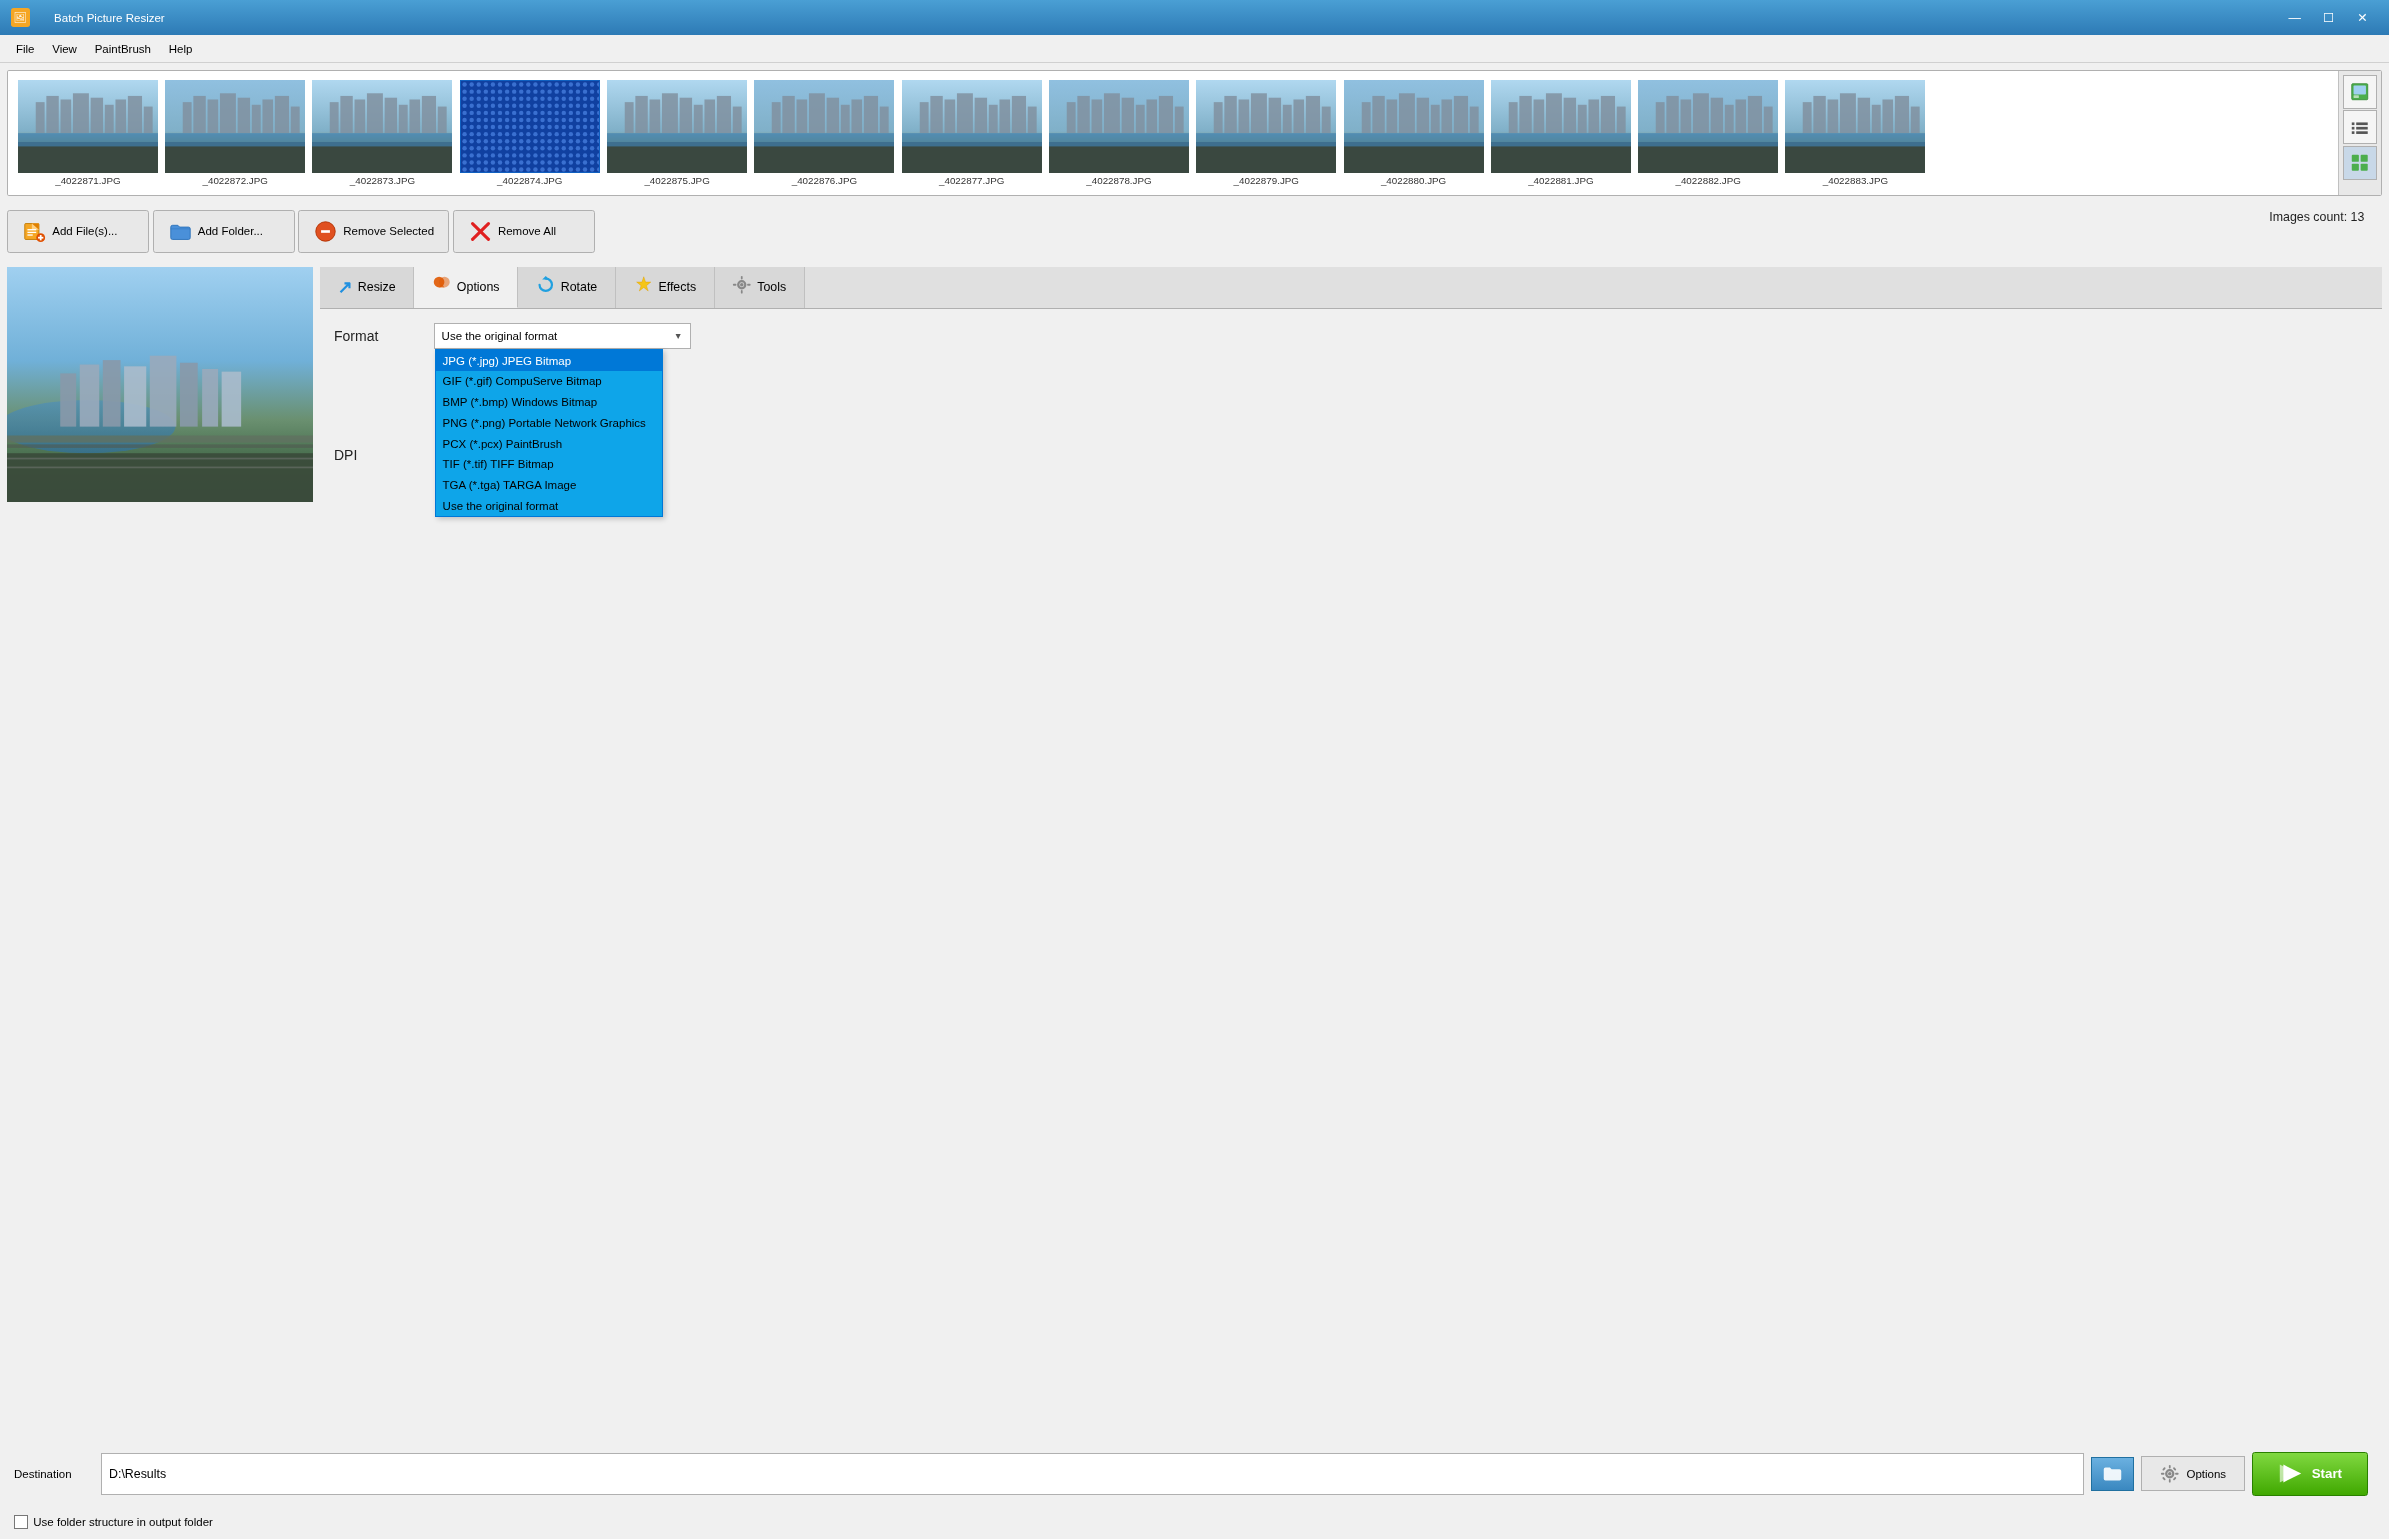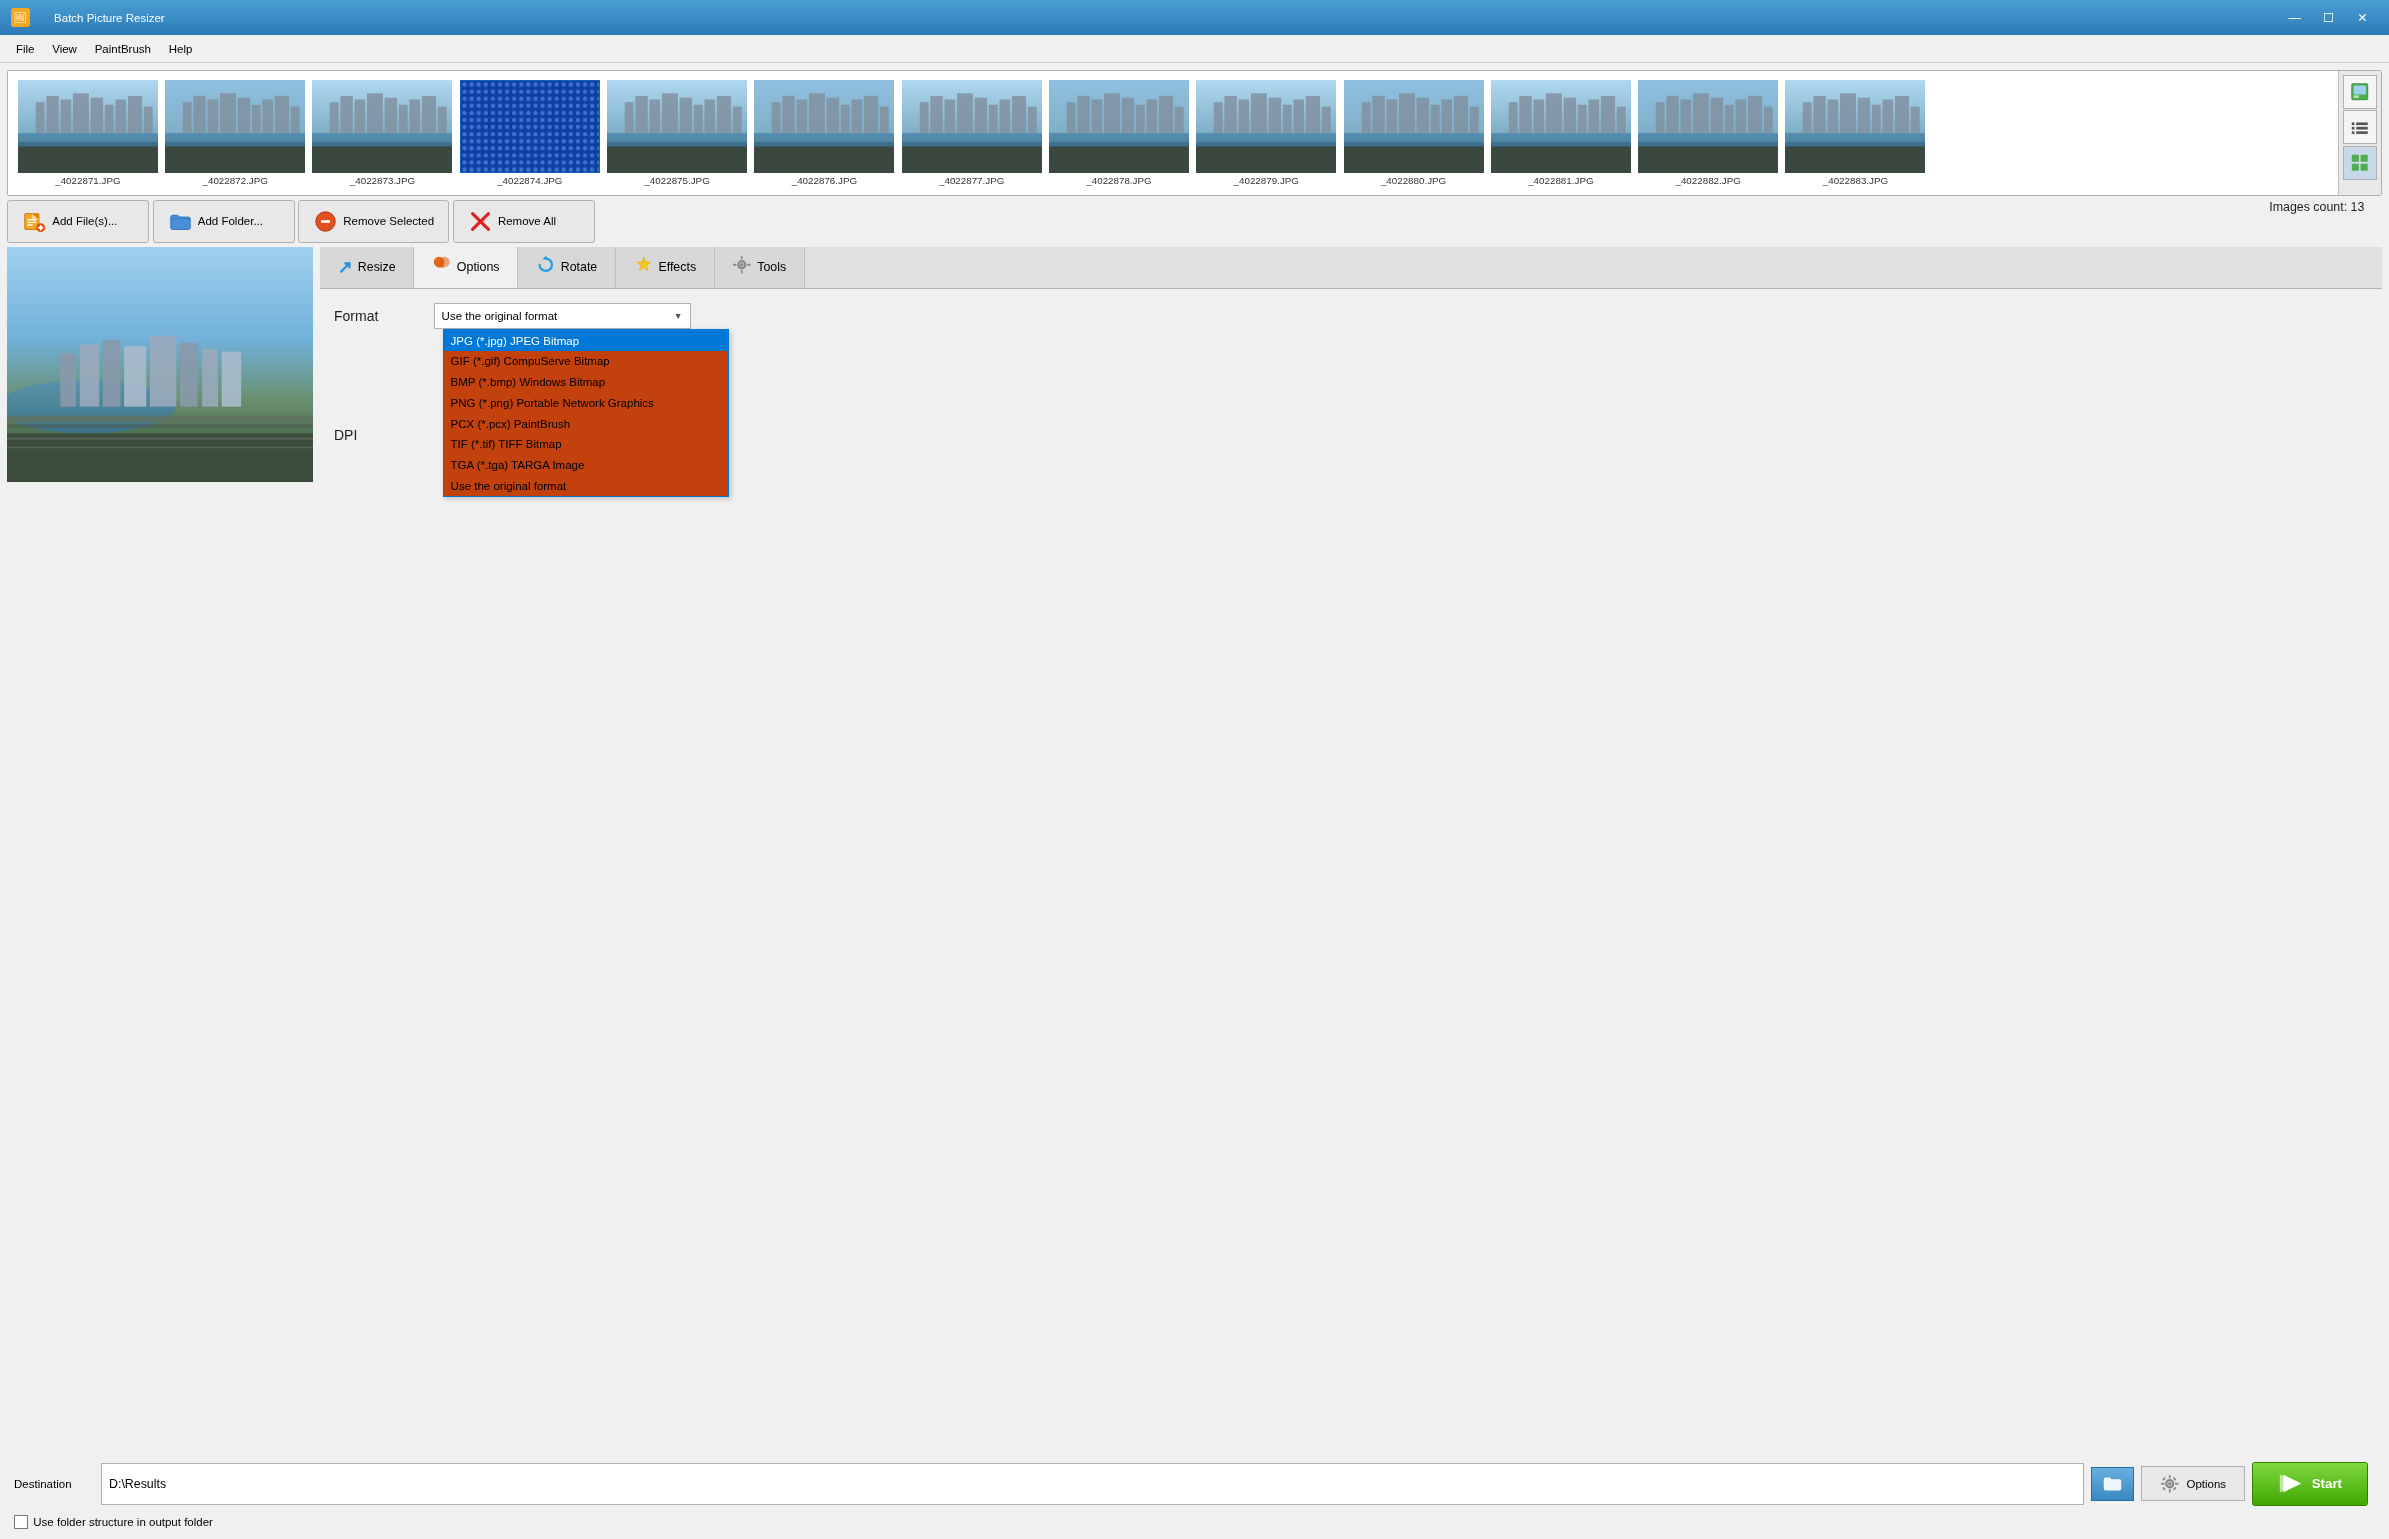--- a/index.html
+++ b/index.html
@@ -67,21 +67,21 @@
       font-size: 11.5px;
     }
 
     
     .main-container {
       background: #f0f0f0;
       padding: 7px;
       height: calc(1539px - 64px);
       display: flex;
       flex-direction: column;
-      gap: 4px;
+      gap: 14px;
     }
 
     
     .gallery-panel {
       background: white;
       border: 0.9px solid #b0b0b0;
       border-radius: 1.8px;
       padding: 8.9px;
       position: relative;
       flex-shrink: 0;
@@ -262,24 +262,24 @@
     }
     .dropdown-arrow {
       font-size: 8.9px;
       color: #555;
     }
 
     
     .dropdown-list {
       position: absolute;
       top: 26.6px;
-      left: 9px;
-      width: 286px;
+      left: 1px;
+      width: 228px;
       border: 0.9px solid #0078d7;
-      background: #c2410c;
+      background: #0ea5e9;
       z-index: 100;
       box-shadow: 1.8px 1.8px 5.3px rgba(0,0,0,0.2);
     }
     .dropdown-option {
       padding: 4.4px 7px;
       font-size: 11.5px;
       cursor: pointer;
     }
     .dropdown-option.selected-opt { background: #0078d7; color: white; }
     .dest-label {

